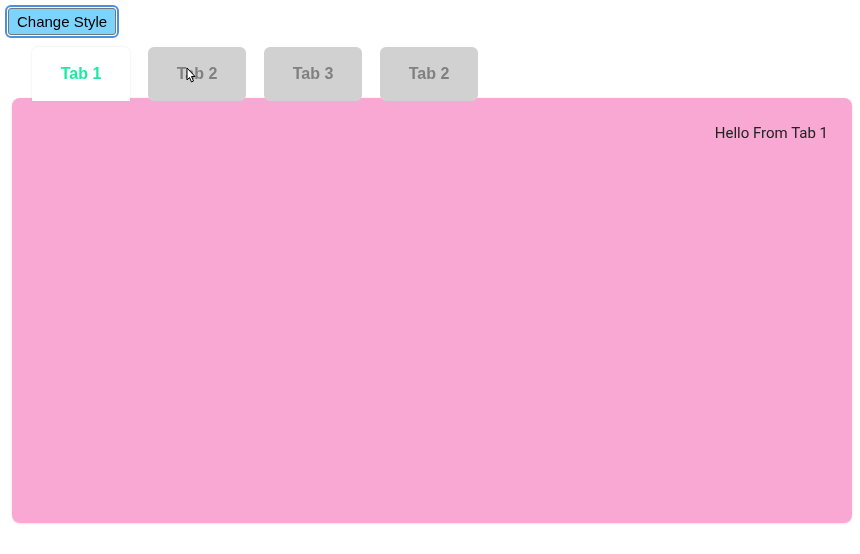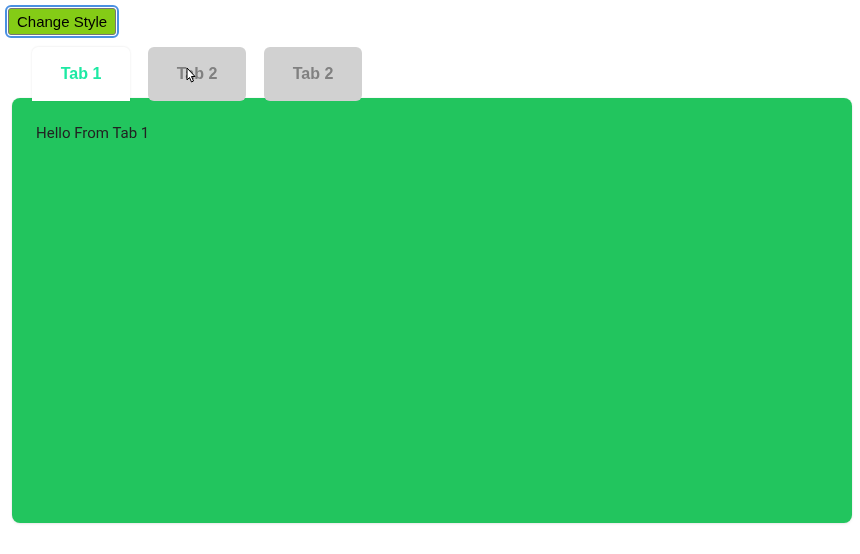--- a/index.html
+++ b/index.html
@@ -11,21 +11,21 @@
       font-family: -apple-system, BlinkMacSystemFont, "Segoe UI", Roboto, Helvetica, Arial, sans-serif;
       background: #ffffff;
       width: 860px;
       height: 554px;
       overflow: hidden;
     }
     .container {
       padding: 8px;
     }
     .change-style-btn {
-      background: #84cc16;
+      background: #7dd3fc;
       border: 1px solid #767676;
       border-radius: 3px;
       padding: 4px 8px;
       font-size: 15px;
       color: #000;
       cursor: pointer;
       outline: 2px solid #4a90e2;
       outline-offset: 1px;
     }
     .tab-wrapper {
@@ -49,28 +49,29 @@
       min-width: 98px;
       text-align: center;
     }
     .tab-btn.active {
       background: #ffffff;
       color: #1DE9A3;
       border-radius: 6px 6px 0 0;
       box-shadow: 0 -1px 2px rgba(0,0,0,0.03), -1px 0 2px rgba(0,0,0,0.03), 1px 0 2px rgba(0,0,0,0.03);
     }
     .tab-panel {
-      background: #22c55e;
+      background: #f9a8d4;
       border-radius: 8px;
       box-shadow: 0 1px 3px rgba(0,0,0,0.08), 0 0 0 1px rgba(0,0,0,0.02);
       padding: 26px 24px;
       min-height: 425px;
       margin-top: -3px;
       position: relative;
       z-index: -1;
+      text-align: right;
     }
     .panel-area {
       position: relative;
     }
     .tab-panel-outer {
       margin-top: 0;
     }
     .tab-content {
       font-size: 15px;
       color: #222;
@@ -88,20 +89,21 @@
 </head>
 <body>
 
 <div class="container">
   <button class="change-style-btn">Change Style</button>
 
   <div class="tab-wrapper panel-area">
     <div class="tab-list">
       <button class="tab-btn active">Tab 1</button>
       <button class="tab-btn">Tab 2</button>
+      <button class="tab-btn">Tab 3</button>
       <button class="tab-btn">Tab 2</button>
     </div>
     <div class="tab-panel-outer">
       <div class="tab-panel">
         <div class="tab-content">Hello From Tab 1</div>
       </div>
     </div>
   </div>
 </div>
 

